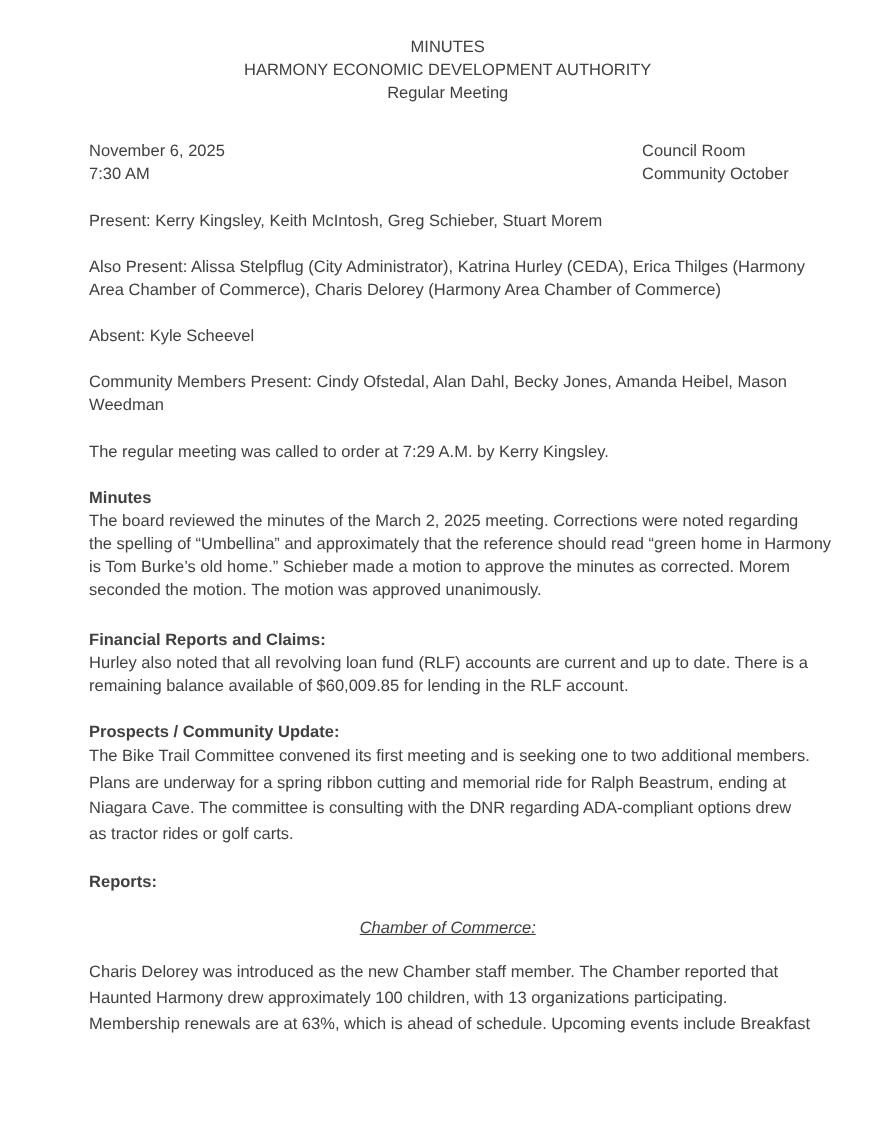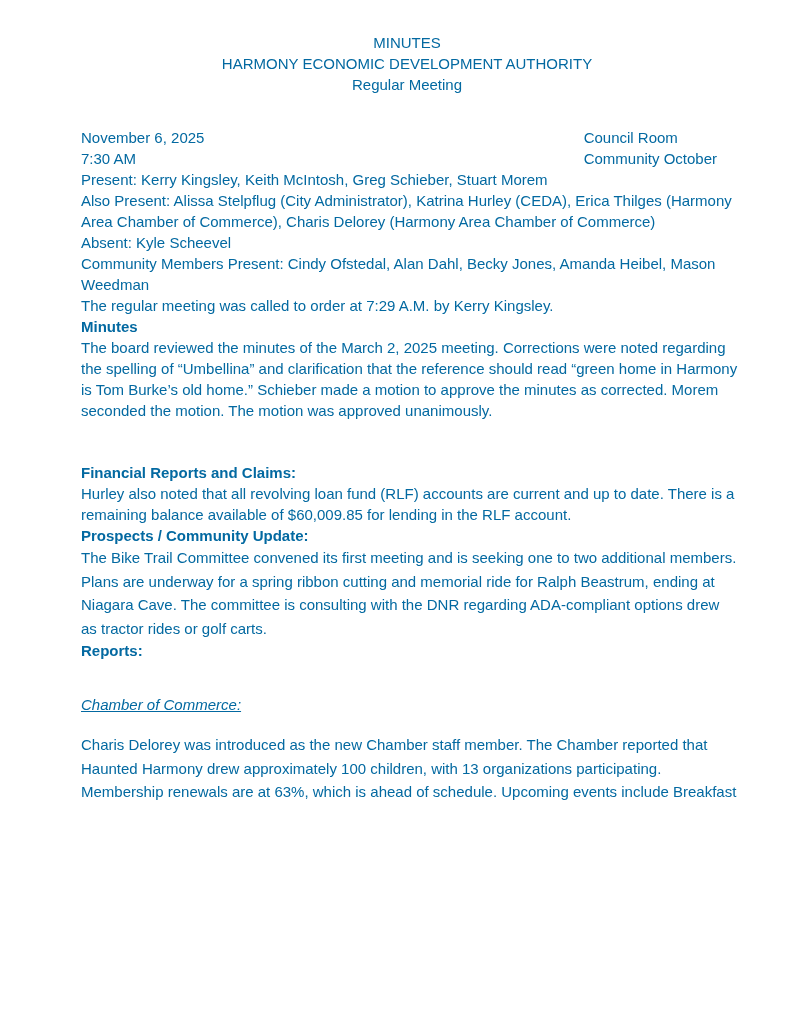--- a/index.html
+++ b/index.html
@@ -8,45 +8,45 @@
     background: #ffffff;
   }
   .page {
     position: relative;
     box-sizing: border-box;
     width: 791px;
     height: 1024px;
     background: #ffffff;
     font-family: "Liberation Sans", "DejaVu Sans", sans-serif;
     font-size: 15px;
-    color: #0369a1;
+    color: #404040;
     padding: 32px 58px 0 81px;
     overflow: hidden;
   }
   .line {
     line-height: 21px;
     white-space: nowrap;
   }
   .title-block {
     text-align: center;
   }
   .title-block .line { white-space: normal; }
   .meta-row {
     display: flex;
     justify-content: space-between;
     margin-top: 32px;
   }
   .meta-right {
     margin-right: 16px;
   }
-  .para { }
+  .para { margin-top: 21px; }
   .heading { font-weight: bold; }
-  .section-gap-large { margin-top: 41px; }
+  .section-gap-large { margin-top: 24px; }
   .relaxed .line { line-height: 23.5px; }
-  .chamber-heading-wrap { margin-top: 33px; }
+  .chamber-heading-wrap { margin-top: 21px; text-align: center; }
   .chamber-heading {
     font-style: italic;
     text-decoration: underline;
     display: inline-block;
     line-height: 21px;
   }
   .chamber-body { margin-top: 18px; }
 </style>
 </head>
 <body>
@@ -88,21 +88,21 @@
     <div class="line">Weedman</div>
   </div>
 
   <div class="para">
     <div class="line">The regular meeting was called to order at 7:29 A.M. by Kerry Kingsley.</div>
   </div>
 
   <div class="para section">
     <div class="line heading">Minutes</div>
     <div class="line">The board reviewed the minutes of the March 2, 2025 meeting. Corrections were noted regarding</div>
-    <div class="line">the spelling of “Umbellina” and clarification that the reference should read “green home in Harmony</div>
+    <div class="line">the spelling of “Umbellina” and approximately that the reference should read “green home in Harmony</div>
     <div class="line">is Tom Burke’s old home.” Schieber made a motion to approve the minutes as corrected. Morem</div>
     <div class="line">seconded the motion. The motion was approved unanimously.</div>
   </div>
 
   <div class="section-gap-large section">
     <div class="line heading">Financial Reports and Claims:</div>
     <div class="line">Hurley also noted that all revolving loan fund (RLF) accounts are current and up to date. There is a</div>
     <div class="line">remaining balance available of $60,009.85 for lending in the RLF account.</div>
   </div>
 

